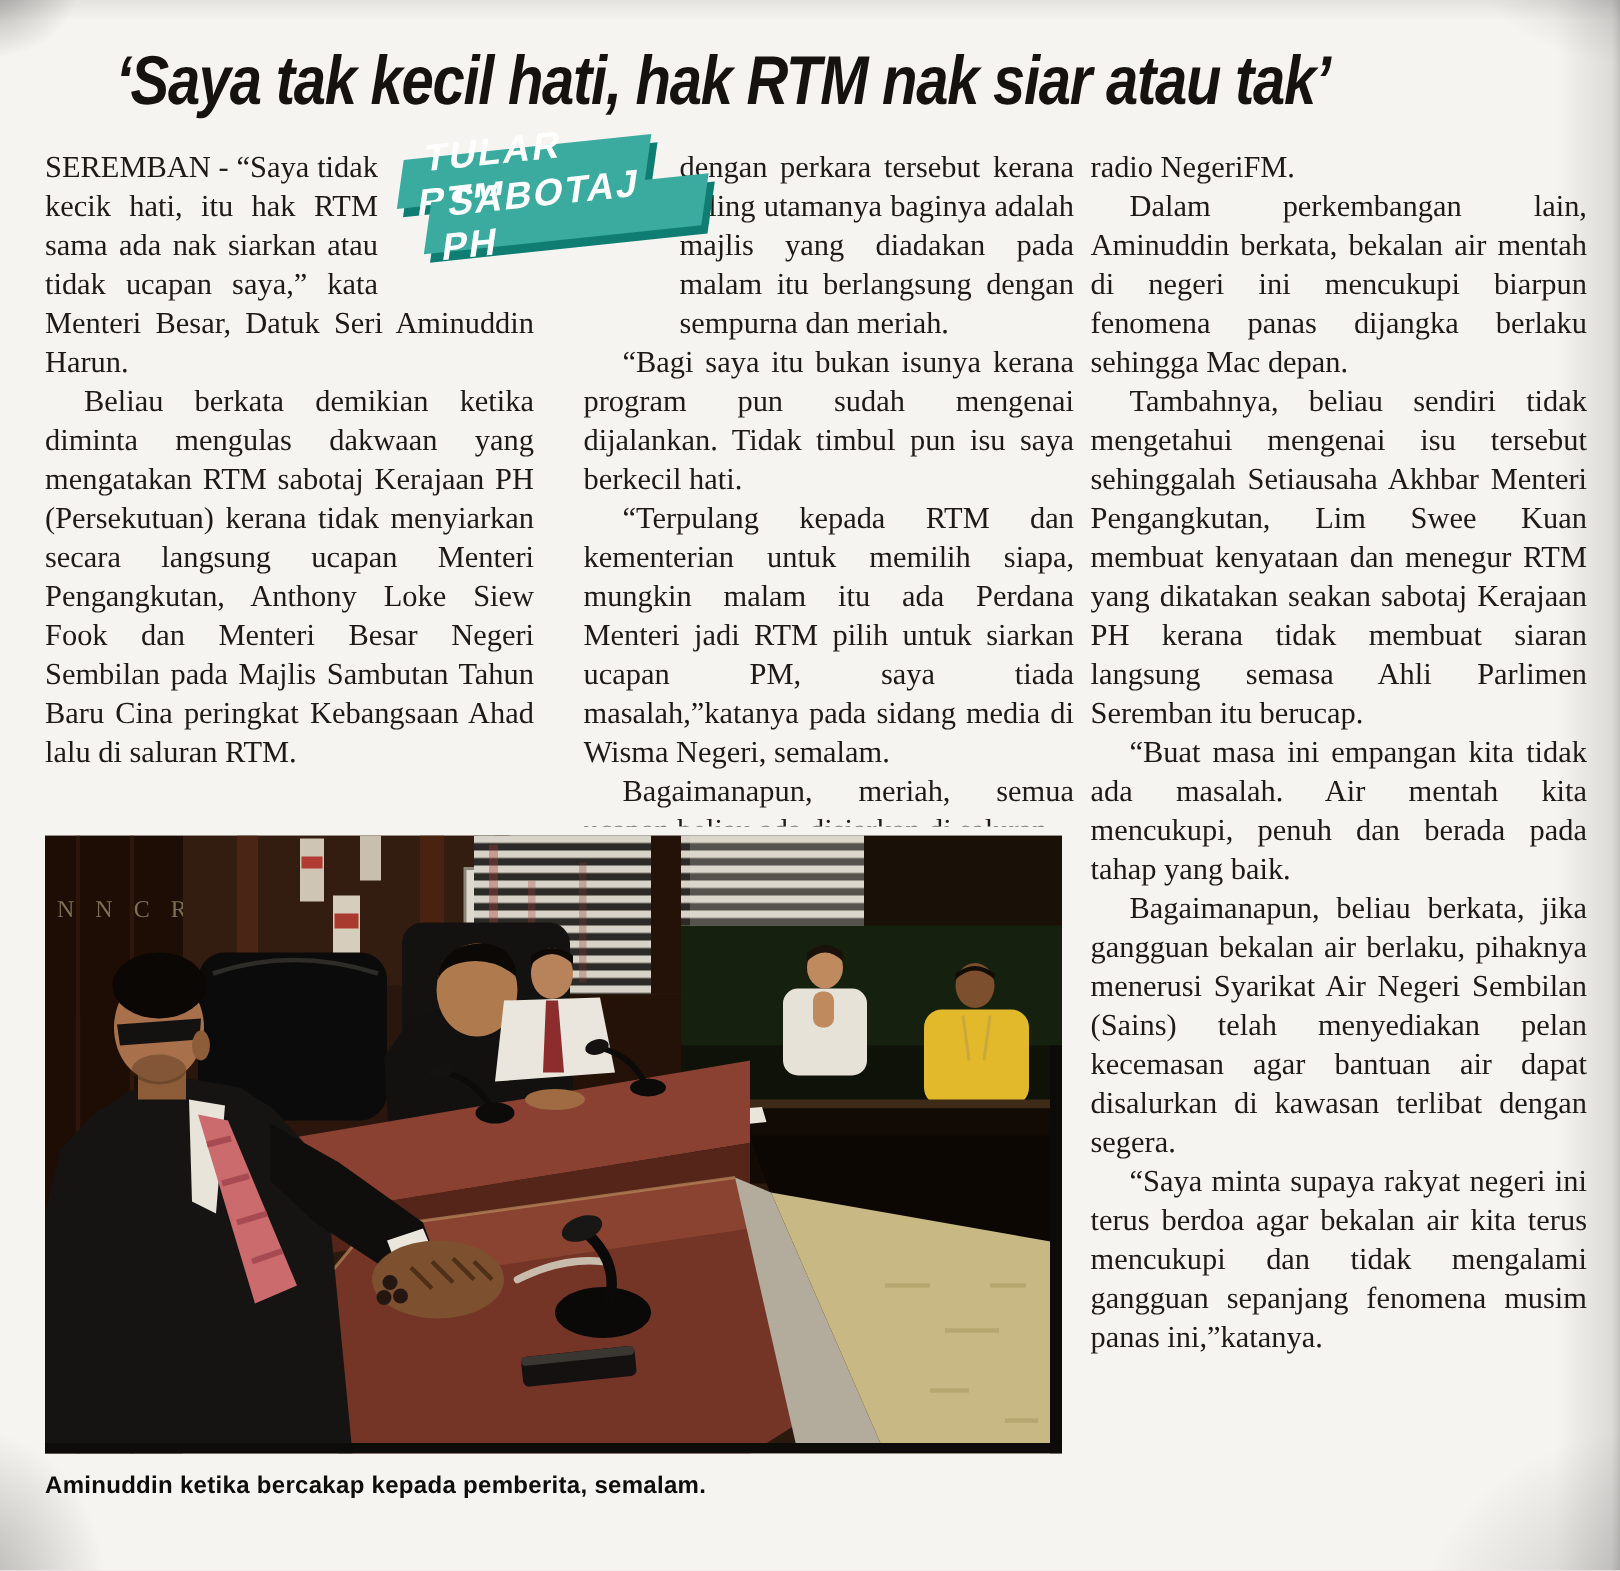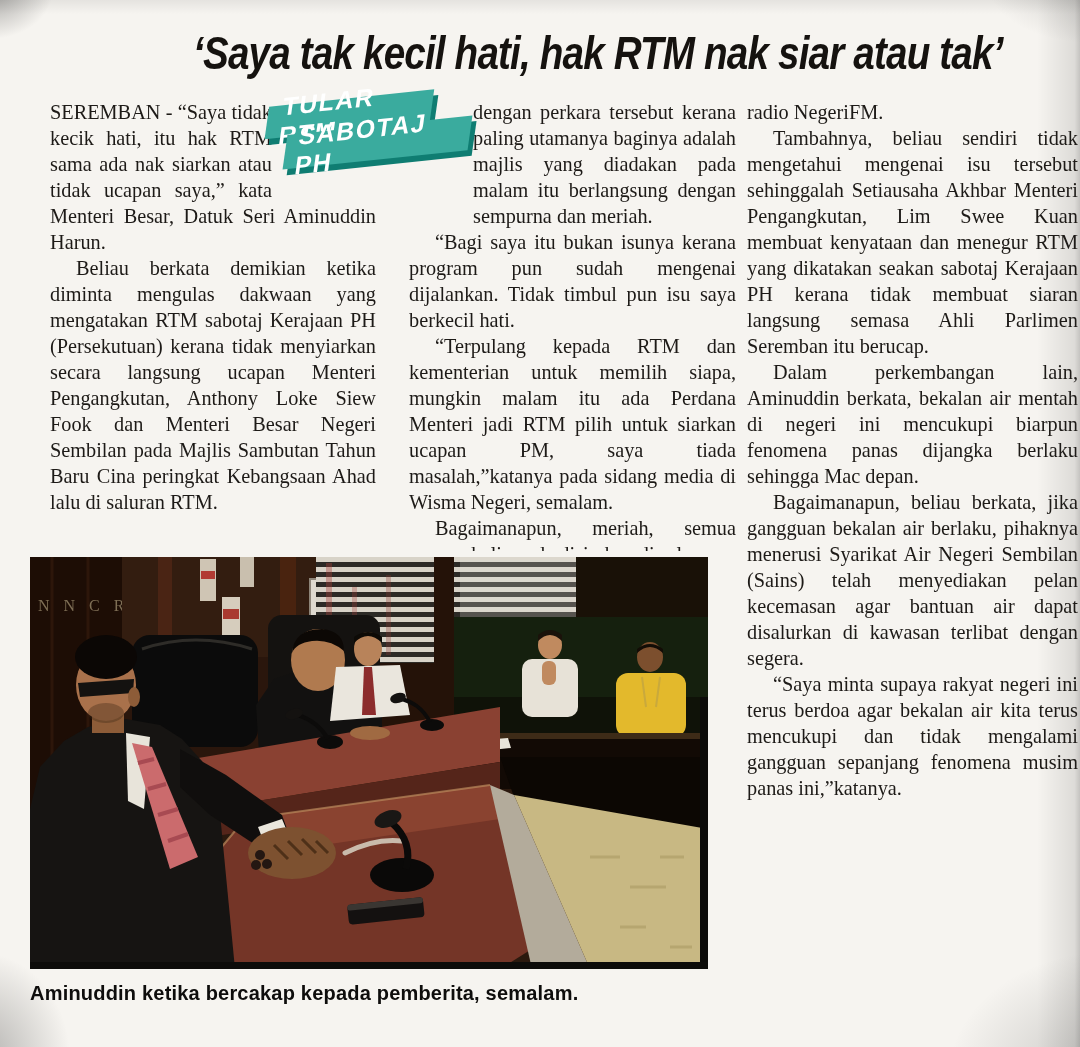--- a/index.html
+++ b/index.html
@@ -8,44 +8,44 @@
     background:
       radial-gradient(90px 70px at -10px -10px, rgba(60,60,60,.45), rgba(60,60,60,0) 70%),
       radial-gradient(150px 90px at 101% -20px, rgba(90,90,90,.28), rgba(90,90,90,0) 70%),
       radial-gradient(120px 140px at -20px 101%, rgba(70,70,70,.38), rgba(70,70,70,0) 75%),
       radial-gradient(220px 170px at 103% 103%, rgba(80,80,80,.30), rgba(80,80,80,0) 75%),
       linear-gradient(to right, rgba(0,0,0,0) 96%, rgba(0,0,0,.10) 99.5%, rgba(0,0,0,.20)),
       linear-gradient(to bottom, rgba(0,0,0,.07), rgba(0,0,0,0) 14px),
       #f6f4f0;
     font-family:"Liberation Serif",serif;
   }
-  .headline{position:absolute;top:26px;left:0;width:1080px;text-align:right;}
+  .headline{position:absolute;top:26px;left:0;width:1080px;text-align:left;}
   .hl{display:inline-block;font-family:"Liberation Sans",sans-serif;font-weight:bold;font-style:italic;
       font-size:46px;letter-spacing:-1px;color:#15120f;white-space:nowrap;
       transform:scaleX(.84);transform-origin:center;}
   
   .badge{position:absolute;left:256px;top:97px;transform:rotate(-6deg);z-index:4;}
   .strip{background:#3aab9e;box-shadow:5px 6px 0 #0f7d72;transform:skewX(-14deg);
          color:#ffffff;font-family:"Liberation Sans",sans-serif;font-weight:800;
          font-size:25px;letter-spacing:1.5px;display:flex;align-items:center;}
   .s1{width:152px;height:32px;margin-left:12px;padding-left:14px;}
   .s2{width:174px;height:34px;margin-left:27px;margin-top:-2px;padding-left:12px;}
   
-  .col{position:absolute;top:99px;font-size:20.3px;line-height:26px;text-align:justify;color:#1d1a17;margin-left:20px;}
+  .col{position:absolute;top:99px;font-size:20.3px;line-height:26px;text-align:justify;color:#1d1a17;}
   .col1{left:30px;width:326px;height:452px;overflow:hidden;}
   .col2{left:389px;width:327px;height:452px;overflow:hidden;}
   .col3{left:727px;width:331px;height:932px;overflow:hidden;}
   .p{margin:0;}
   .ind{text-indent:26px;}
   .wrapR{float:right;width:104px;height:104px;}
   .wrapL{float:left;width:64px;height:106px;}
   
   .photo{position:absolute;left:30px;top:557px;width:678px;height:412px;display:block;}
   .caption{position:absolute;left:30px;top:982px;width:600px;
-           font-family:"Liberation Sans",sans-serif;font-weight:bold;font-size:20px;
+           font-family:"Liberation Sans",sans-serif;font-weight:bold;font-size:16px;
            color:#0e0d0c;letter-spacing:.2px;}
 </style>
 </head>
 <body>
 
 <div class="page">
 
   <div class="headline">
     <span class="hl">‘Saya tak kecil hati, hak RTM nak siar atau tak’</span>
   </div>
@@ -68,22 +68,23 @@
   <div class="col col2">
     <div class="wrapL"></div>
     <p class="p">dengan perkara tersebut kerana paling utamanya baginya adalah majlis yang diadakan pada malam itu berlangsung dengan sempurna dan meriah.</p>
     <p class="p ind">“Bagi saya itu bukan isunya kerana program pun sudah mengenai dijalankan. Tidak timbul pun isu saya berkecil hati.</p>
     <p class="p ind">“Terpulang kepada RTM dan kementerian untuk memilih siapa, mungkin malam itu ada Perdana Menteri jadi RTM pilih untuk siarkan ucapan PM, saya tiada masalah,”katanya pada sidang media di Wisma Negeri, semalam.</p>
     <p class="p ind">Bagaimanapun, meriah, semua ucapan beliau ada disiarkan di saluran</p>
   </div>
 
   <div class="col col3">
     <p class="p">radio NegeriFM.</p>
+    <p class="p ind">Dalam perkembangan lain, Aminuddin berkata, bekalan air mentah di negeri ini mencukupi biarpun fenomena panas dijangka berlaku sehingga Mac depan.</p>
     <p class="p ind">Tambahnya, beliau sendiri tidak mengetahui mengenai isu tersebut sehinggalah Setiausaha Akhbar Menteri Pengangkutan, Lim Swee Kuan membuat kenyataan dan menegur RTM yang dikatakan seakan sabotaj Kerajaan PH kerana tidak membuat siaran langsung semasa Ahli Parlimen Seremban itu berucap.</p>
-    <p class="p ind">Dalam perkembangan lain, Aminuddin berkata, bekalan air mentah di negeri ini mencukupi biarpun fenomena panas dijangka berlaku sehingga Mac depan.</p>
+    <p class="p ind">“Buat masa ini empangan kita tidak ada masalah. Air mentah kita mencukupi, penuh dan berada pada tahap yang baik.</p>
     <p class="p ind">Bagaimanapun, beliau berkata, jika gangguan bekalan air berlaku, pihaknya menerusi Syarikat Air Negeri Sembilan (Sains) telah menyediakan pelan kecemasan agar bantuan air dapat disalurkan di kawasan terlibat dengan segera.</p>
     <p class="p ind">“Saya minta supaya rakyat negeri ini terus berdoa agar bekalan air kita terus mencukupi dan tidak mengalami gangguan sepanjang fenomena musim panas ini,”katanya.</p>
   </div>
 
   <svg class="photo" viewBox="0 0 678 412" xmlns="http://www.w3.org/2000/svg">
     <defs>
       <pattern id="blinds" width="8" height="10" patternUnits="userSpaceOnUse">
         <rect width="8" height="10" fill="#d8d3c8"></rect>
         <rect y="5" width="8" height="5" fill="#2c2a26"></rect>
       </pattern>

